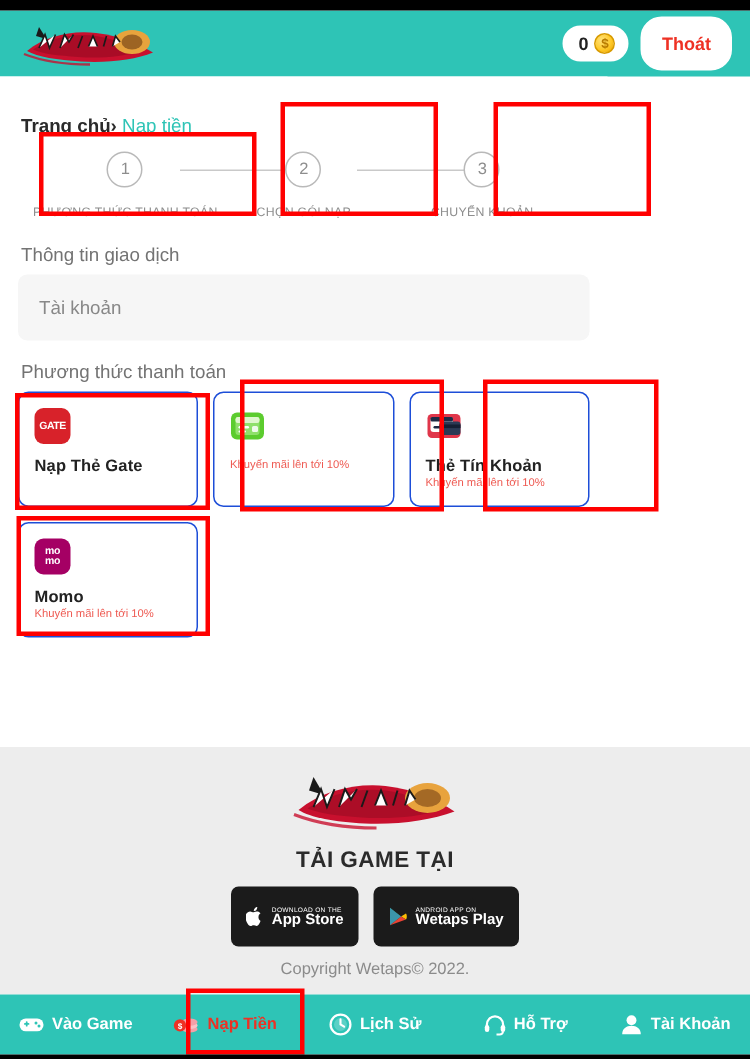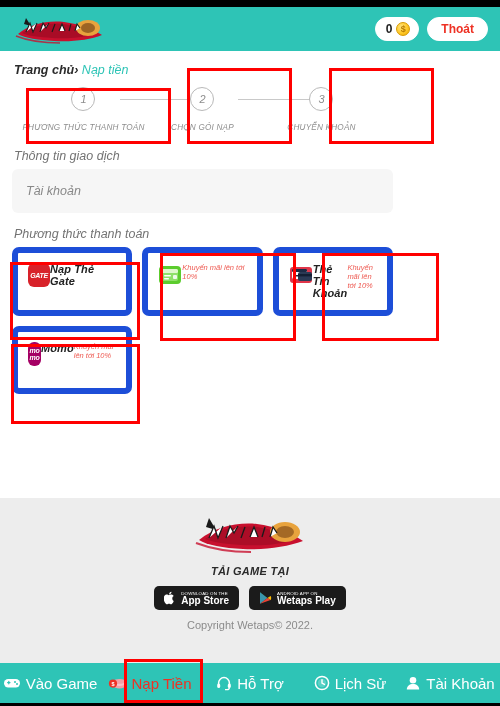--- a/index.html
+++ b/index.html
@@ -37,32 +37,31 @@
   }
   .coin-badge .val { font-size:12px; font-weight:bold; color:#222; line-height:1; }
   .coin-ico {
     width:14px; height:14px; border-radius:50%;
     background: radial-gradient(circle at 35% 32%, #ffe27a 0%, #ffc928 55%, #e8a200 100%);
     border:1px solid #d79a00;
     display:flex; align-items:center; justify-content:center;
     font-size:9px; font-weight:bold; color:#b97c00; line-height:1;
   }
   .exit-btn {
-    background:#fff; border-radius:14px; height:24px;
+    background:#fff; border-radius:14px; height:36px;
     display:flex; align-items:center; padding:0 13px;
     font-size:12px; font-weight:bold; color:#ee3124;
     border:1px solid #fff; cursor:pointer;
   }
 
   
   .content {
     position:absolute; left:0; top:51px; width:405px;
     background:#fff;
-    padding: 10px 12px 0 12px;
-    font-style: italic;
+    padding: 24px 12px 0 12px;
   }
   .breadcrumb { font-size:12.5px; margin: 2px 0 8px 2px; }
   .breadcrumb .home { color:#2b2b2b; font-weight:bold; }
   .breadcrumb .sep  { color:#2b2b2b; font-weight:bold; }
   .breadcrumb .cur  { color:#2ec4b6; }
 
   
   .stepper {
     position:relative;
     display:flex; align-items:flex-start; justify-content:space-between;
@@ -96,24 +95,24 @@
   }
   .info-row { font-size:12.5px; color:#888; padding:3px 0; }
 
   
   .pm-grid {
     display:grid; grid-template-columns: repeat(3, 1fr);
     gap:10px;
     padding-bottom:8px;
   }
   .pm-card {
-    border:6px solid #1d4ed8; border-radius:7px;
+    border:1px solid #1d4ed8; border-radius:7px;
     background:#fff; padding:10px 10px 11px 10px;
     min-height:68px; cursor:pointer;
-    display:flex; flex-direction:row;
+    display:flex; flex-direction:column;
   }
   .pm-ico { width:24px; height:24px; margin-bottom:9px; }
   .pm-name { font-size:11px; color:#222; font-weight:bold; letter-spacing:.1px; }
   .pm-promo { font-size:7.5px; color:#ee5a52; margin-top:0; }
 
   
   .ico-gate {
     width:24px;height:24px;border-radius:6px;background:#d8222a;
     display:flex;align-items:center;justify-content:center;
     font-size:7px;font-weight:bold;color:#fff;letter-spacing:-.3px;
@@ -127,43 +126,43 @@
   
   .footer {
     position:absolute; left:0; top:498px; width:500px; height:165px;
     background:#ededed;
     display:flex; flex-direction:column; align-items:center;
     padding-top:14px;
   }
   .f-logo { width:118px; height:44px; }
   .f-email { font-size:10.5px; color:#6d6d6d; margin-top:8px; }
   .f-email b { color:#3d3d3d; font-weight:bold; }
-  .f-dl { font-size:11px; color:#2b2b2b; font-weight:bold; margin-top:9px; letter-spacing:.3px;font-style:italic; }
+  .f-dl { font-size:15px; color:#2b2b2b; font-weight:bold; margin-top:9px; letter-spacing:.3px; }
   .badges { display:flex; gap:10px; margin-top:9px; }
   .badge {
-    background:#1b1b1b; border-radius:5px; height:24px;
+    background:#1b1b1b; border-radius:5px; height:40px;
     display:flex; align-items:center; gap:5px; padding:0 10px;
     cursor:pointer;
   }
   .badge .b-sub { font-size:4.4px; color:#fff; line-height:5px; letter-spacing:.2px; text-transform:uppercase; }
   .badge .b-main { font-size:10px; color:#fff; font-weight:bold; line-height:10px; }
   .badge .b-txt { display:flex; flex-direction:column; justify-content:center; }
   .f-copy { font-size:11px; color:#8b8b8b; margin-top:9px; }
 
   
   .bottomnav {
     position:absolute; left:0; bottom:3px; width:500px; height:40px;
     background:#2ec4b6;
     display:flex; align-items:center;
   }
   .nav-item {
     flex:1; display:flex; align-items:center; justify-content:center; gap:5px;
     height:100%; cursor:pointer;
   }
-  .nav-label { font-size:15px; color:#fff; font-weight:normal; white-space:nowrap; }
+  .nav-label { font-size:11px; color:#fff; font-weight:bold; white-space:nowrap; }
   .nav-item.active .nav-label { color:#ee3124; }
 
   
   .anno {
     position:absolute; border:3px solid #ff0000; z-index:50;
     pointer-events:none; background:transparent;
   }
 </style>
 </head>
 <body>
@@ -350,35 +349,35 @@
         <ellipse cx="11.5" cy="7.6" rx="5.2" ry="2.4" fill="#f7c2c7"></ellipse>
         <ellipse cx="11.5" cy="5.4" rx="5.2" ry="2.4" fill="#f3a0a8"></ellipse>
         <circle cx="5" cy="7.6" r="4.1" fill="#ee3124"></circle>
         <text x="5" y="10" font-size="5.5" font-weight="bold" fill="#fff" text-anchor="middle" font-family="Liberation Sans, sans-serif">$</text>
       </svg>
       <span class="nav-label">Nạp Tiền</span>
     </div>
 
     <div class="nav-item">
       <svg width="16" height="16" viewBox="0 0 16 16">
+        <circle cx="8" cy="8" r="6.6" fill="none" stroke="#fff" stroke-width="1.5"></circle>
+        <circle cx="8" cy="8" r="4.3" fill="#fff" opacity=".22"></circle>
+        <path d="M8 4.6 V8 L10.4 9.4" stroke="#fff" stroke-width="1.4" fill="none" stroke-linecap="round"></path>
+      </svg>
+      <span class="nav-label">Lịch Sử</span>
+    </div>
+
+    <div class="nav-item">
+      <svg width="16" height="16" viewBox="0 0 16 16">
         <path d="M2.6 9.5 V8 a5.4 5.4 0 0 1 10.8 0 v1.5" fill="none" stroke="#fff" stroke-width="1.5"></path>
         <rect x="1.2" y="8.4" width="3" height="4.6" rx="1.5" fill="#fff"></rect>
         <rect x="11.8" y="8.4" width="3" height="4.6" rx="1.5" fill="#fff"></rect>
         <path d="M13.4 12.6 a2.4 2.4 0 0 1 -2.4 2.1 H9" fill="none" stroke="#fff" stroke-width="1.3"></path>
       </svg>
       <span class="nav-label">Hỗ Trợ</span>
-    </div>
-
-    <div class="nav-item">
-      <svg width="16" height="16" viewBox="0 0 16 16">
-        <circle cx="8" cy="8" r="6.6" fill="none" stroke="#fff" stroke-width="1.5"></circle>
-        <circle cx="8" cy="8" r="4.3" fill="#fff" opacity=".22"></circle>
-        <path d="M8 4.6 V8 L10.4 9.4" stroke="#fff" stroke-width="1.4" fill="none" stroke-linecap="round"></path>
-      </svg>
-      <span class="nav-label">Lịch Sử</span>
     </div>
 
     <div class="nav-item">
       <svg width="16" height="16" viewBox="0 0 16 16">
         <circle cx="8" cy="5.2" r="3.3" fill="#fff"></circle>
         <path d="M1.8 14.5 c0 -3.6 2.8 -5.6 6.2 -5.6 s6.2 2 6.2 5.6 z" fill="#fff"></path>
       </svg>
       <span class="nav-label">Tài Khoản</span>
     </div>
   </div>

